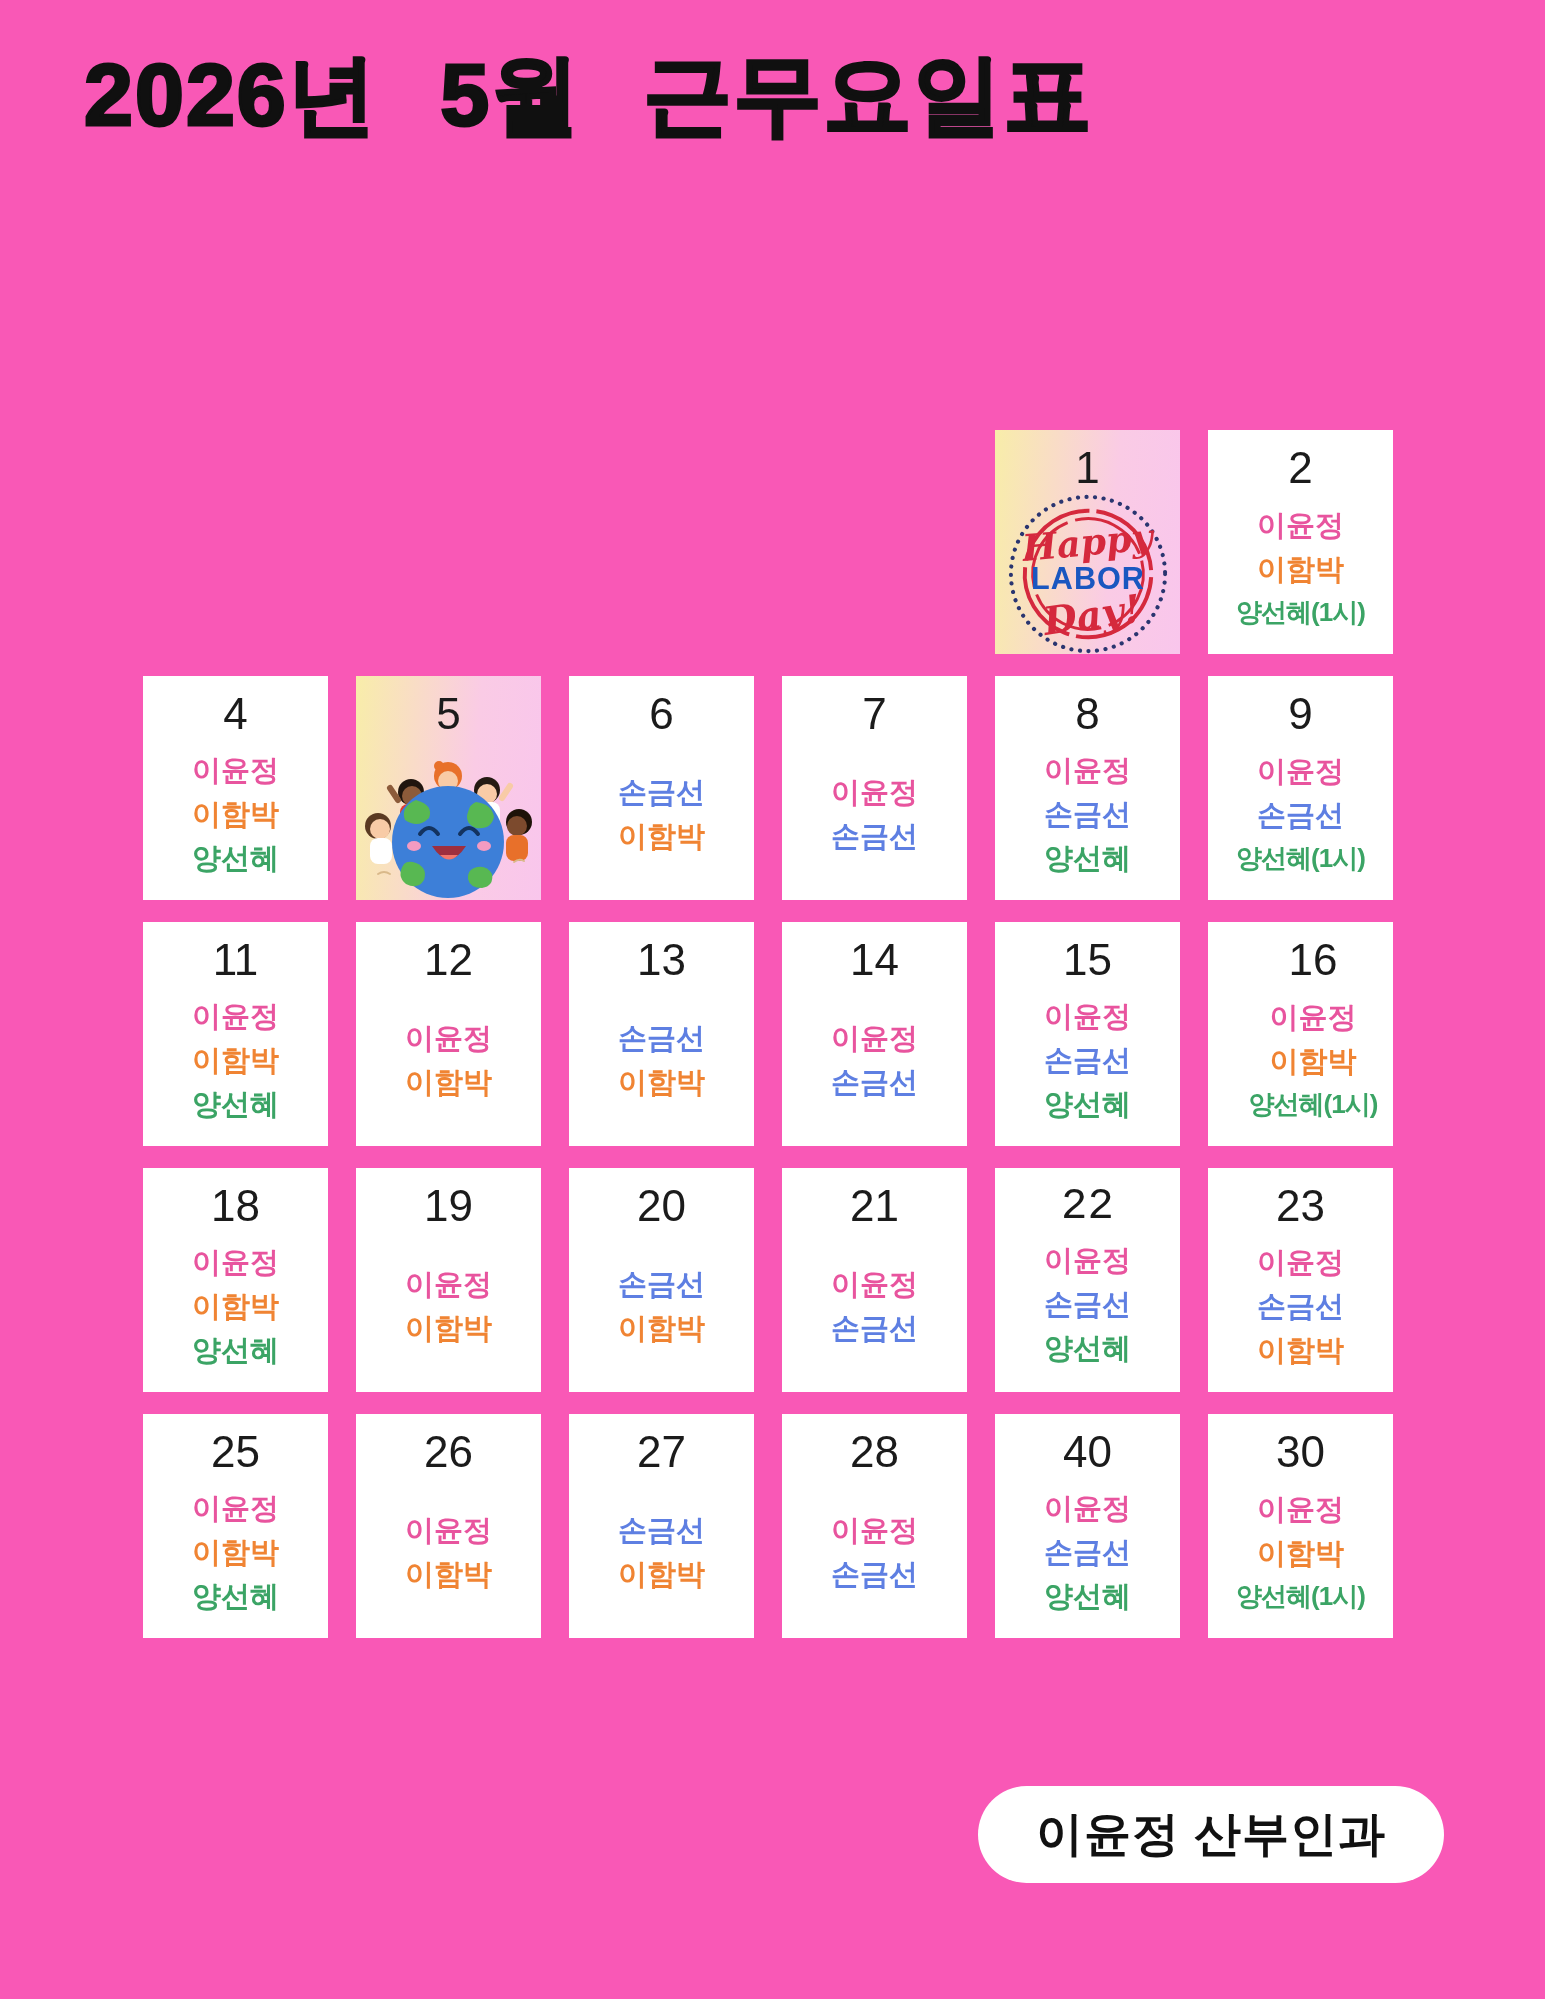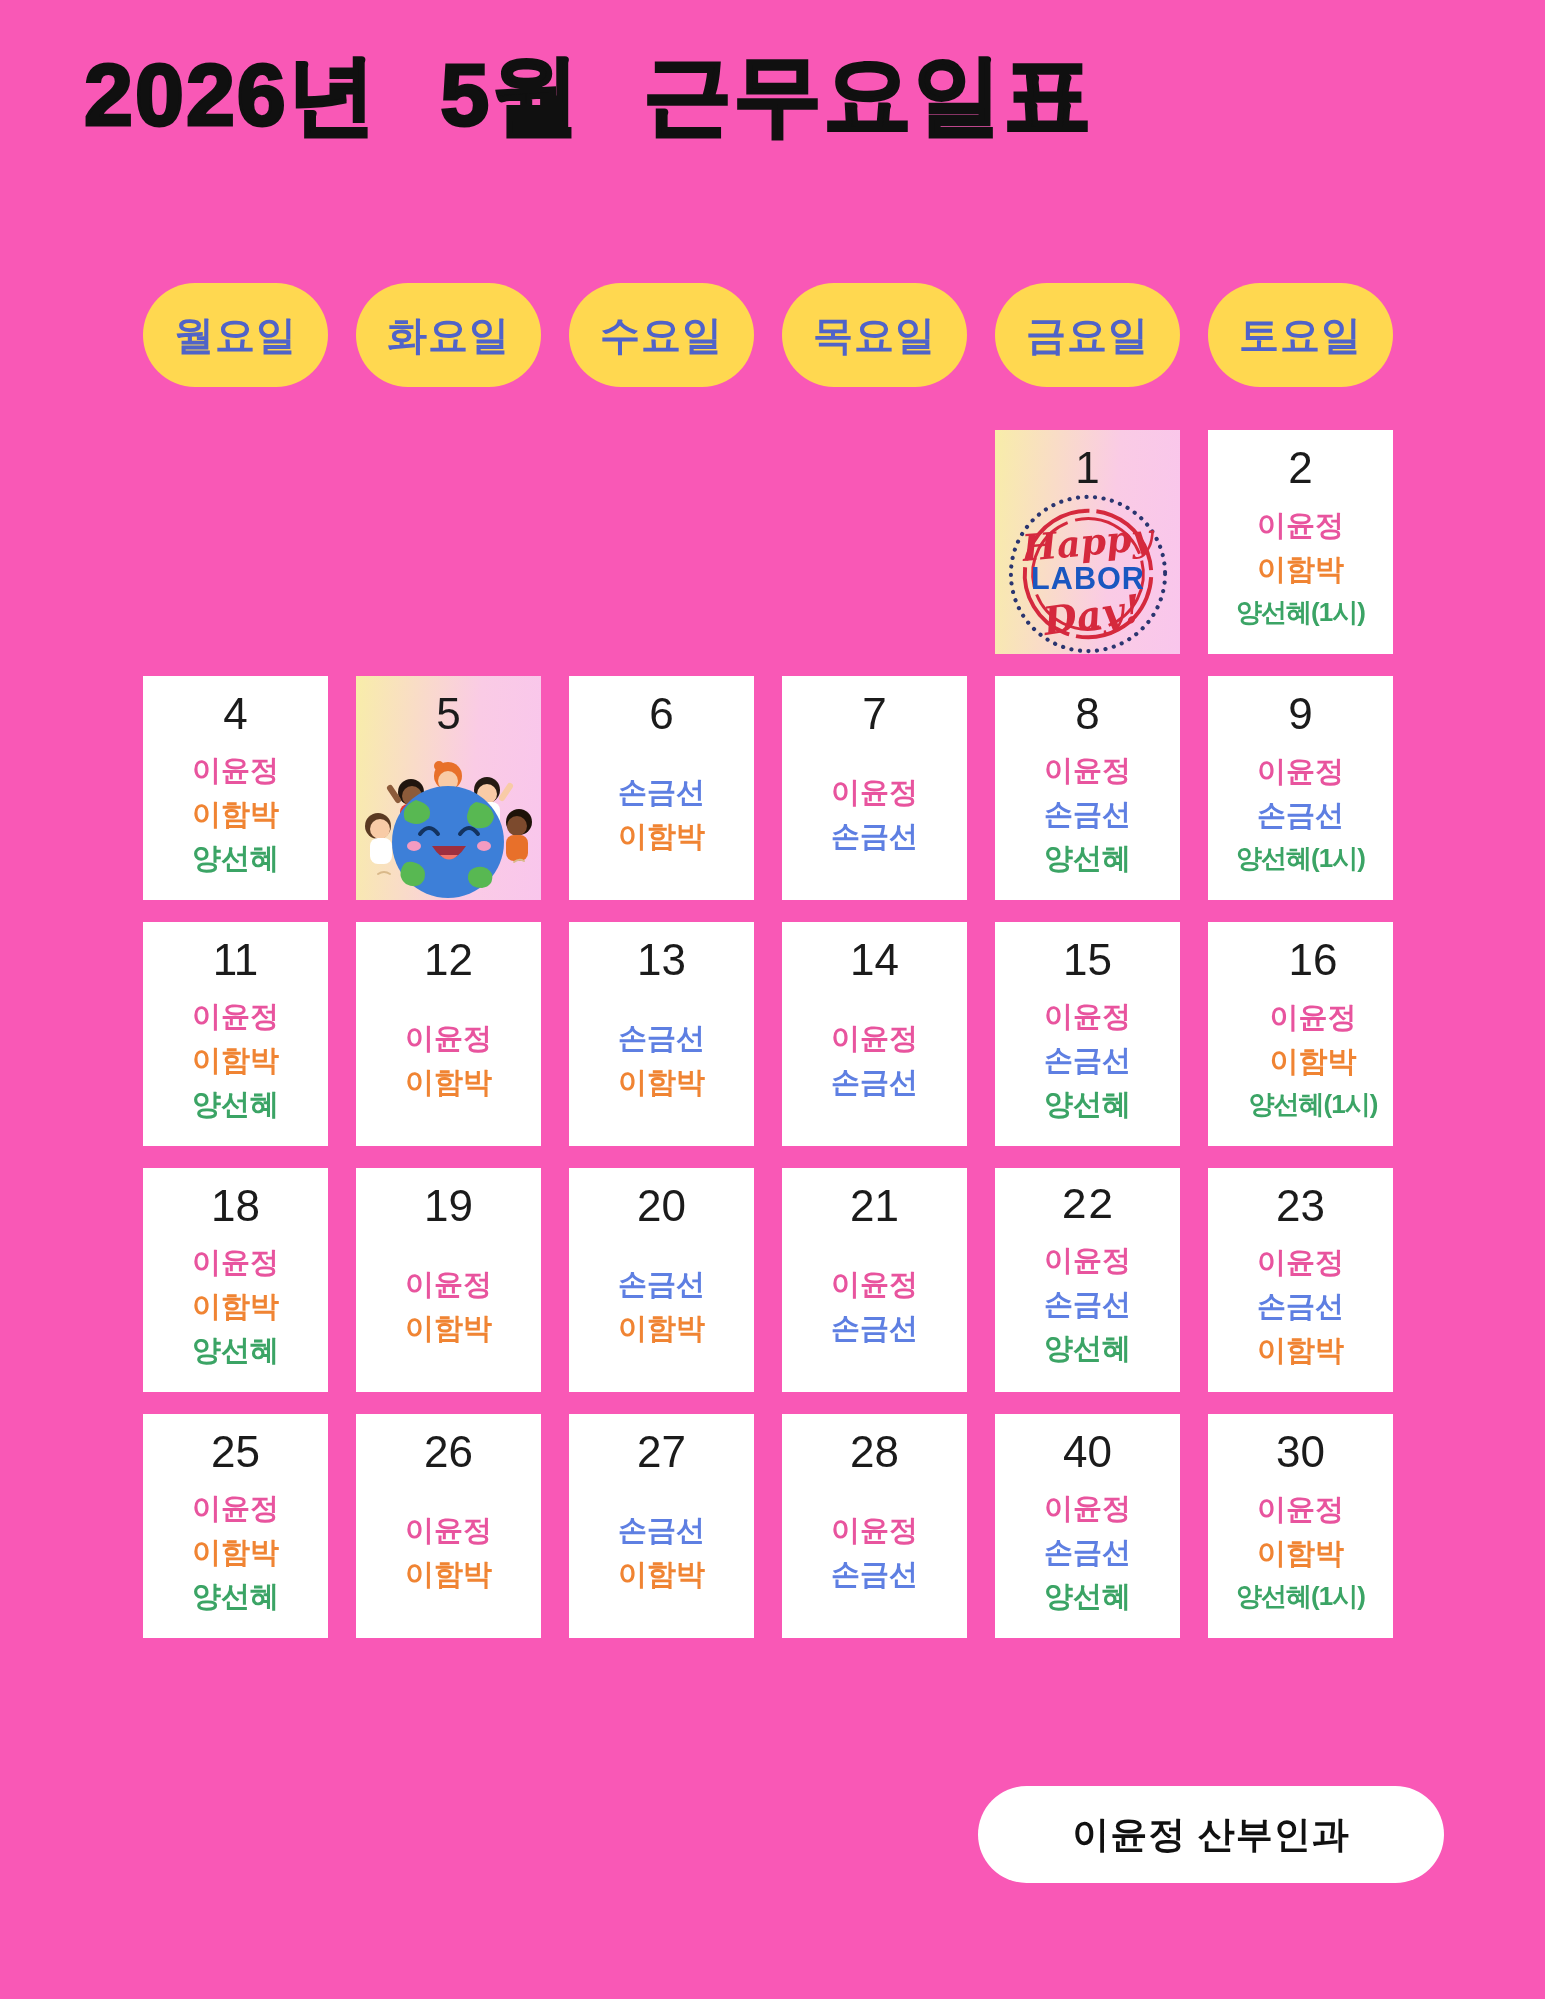--- a/index.html
+++ b/index.html
@@ -55,38 +55,30 @@
     letter-spacing:1px;
   }
   .note-line {
     font-size:30px; font-weight:600; color:#1b1b1b; margin:15px 0 0 54px; white-space:nowrap;
   }
   .note-line .doc { font-weight:800; }
   .clinic {
     position:absolute; left:978px; top:1786px; width:466px; height:97px;
     background:#ffffff; border-radius:49px;
     display:flex; align-items:center; justify-content:center;
-    font-size:37px; font-weight:600; color:#111; letter-spacing:1px;
+    font-size:47px; font-weight:600; color:#111; letter-spacing:1px;
   }
 </style>
 </head>
 <body>
 
 <div class="page">
 
   <div class="title">2026년 5월 근무요일표</div>
 
-  <div class="weekdays" id="weekdays">
-      <div class="pill">월요일</div>
-      <div class="pill">화요일</div>
-      <div class="pill">수요일</div>
-      <div class="pill">목요일</div>
-      <div class="pill">금요일</div>
-      <div class="pill">토요일</div>
-    </div>
 
   <div class="grid" id="calendar-grid">
       <div class="cell holiday" style="grid-area: 1 / 5;">
         <div class="daynum">1</div>
   <div class="art">
     <svg width="170" height="168" viewBox="0 0 170 170">
       <circle cx="85" cy="85" r="78" fill="none" stroke="#2A3570" stroke-width="4.2" stroke-dasharray="0.1 8.6" stroke-linecap="round"></circle>
       <circle cx="85" cy="85" r="64" fill="none" stroke="#D5293D" stroke-width="4" stroke-dasharray="88 7" transform="rotate(22 85 85)"></circle>
       <circle cx="85" cy="85" r="56" fill="none" stroke="#D5293D" stroke-width="3" stroke-dasharray="80 8" transform="rotate(-14 85 85)"></circle>
       <text x="85" y="66" text-anchor="middle" font-size="37" fill="#D5293D" font-style="italic" font-weight="bold" font-family="DejaVu Serif, serif" transform="rotate(-5 85 60)">Happy</text>

